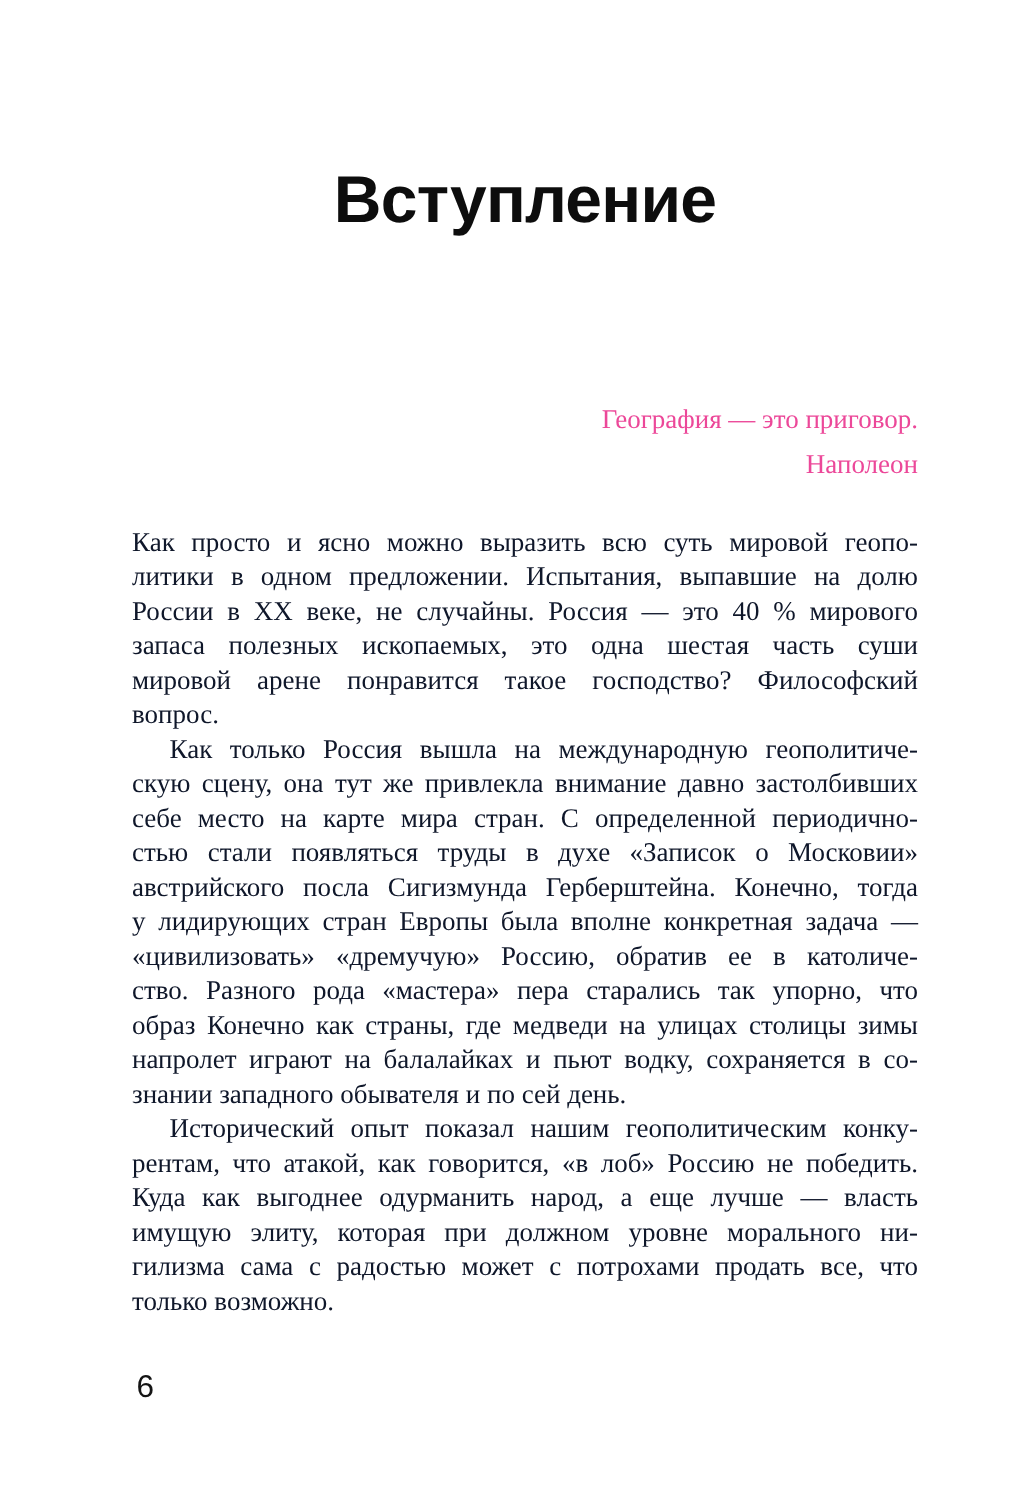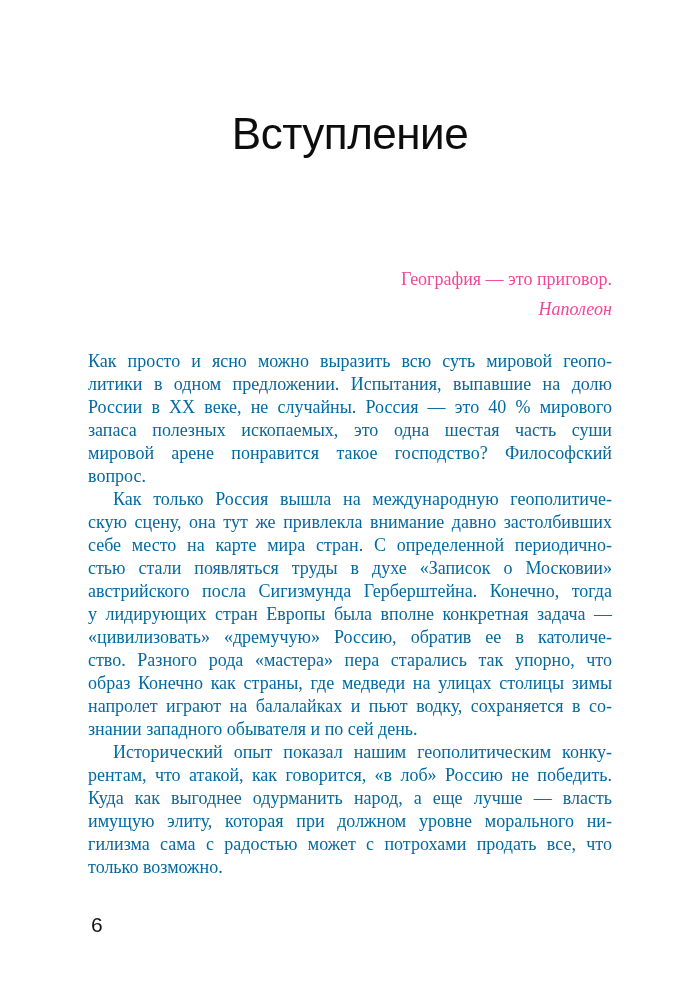--- a/index.html
+++ b/index.html
@@ -16,47 +16,46 @@
     font-family: "Liberation Serif", serif;
   }
   .chapter-title {
     position: absolute;
     left: 88px;
     top: 112px;
     width: 524px;
     margin: 0;
     text-align: center;
     font-family: "Liberation Sans", sans-serif;
-    font-weight: 400;
+    font-weight: 700;
     font-size: 44px;
     line-height: 44px;
     letter-spacing: -0.5px;
     color: #0d0d0d;
   }
   .epigraph {
     position: absolute;
     left: 88px;
     top: 264px;
     width: 524px;
     text-align: right;
     font-size: 18px;
     line-height: 30px;
     color: #ec4899;
   }
   .epigraph .author {
-    font-style: italic;
   }
   .body-text {
     position: absolute;
     left: 88px;
     top: 350px;
     width: 524px;
     font-size: 18px;
     line-height: 23px;
-    color: #0369a1;
+    color: #0f172a;
   }
   .para { margin: 0; }
   .line {
     text-align: justify;
     text-align-last: justify;
     white-space: normal;
   }
   .line.last {
     text-align-last: left;
     font-family: Liberation Serif, serif;

